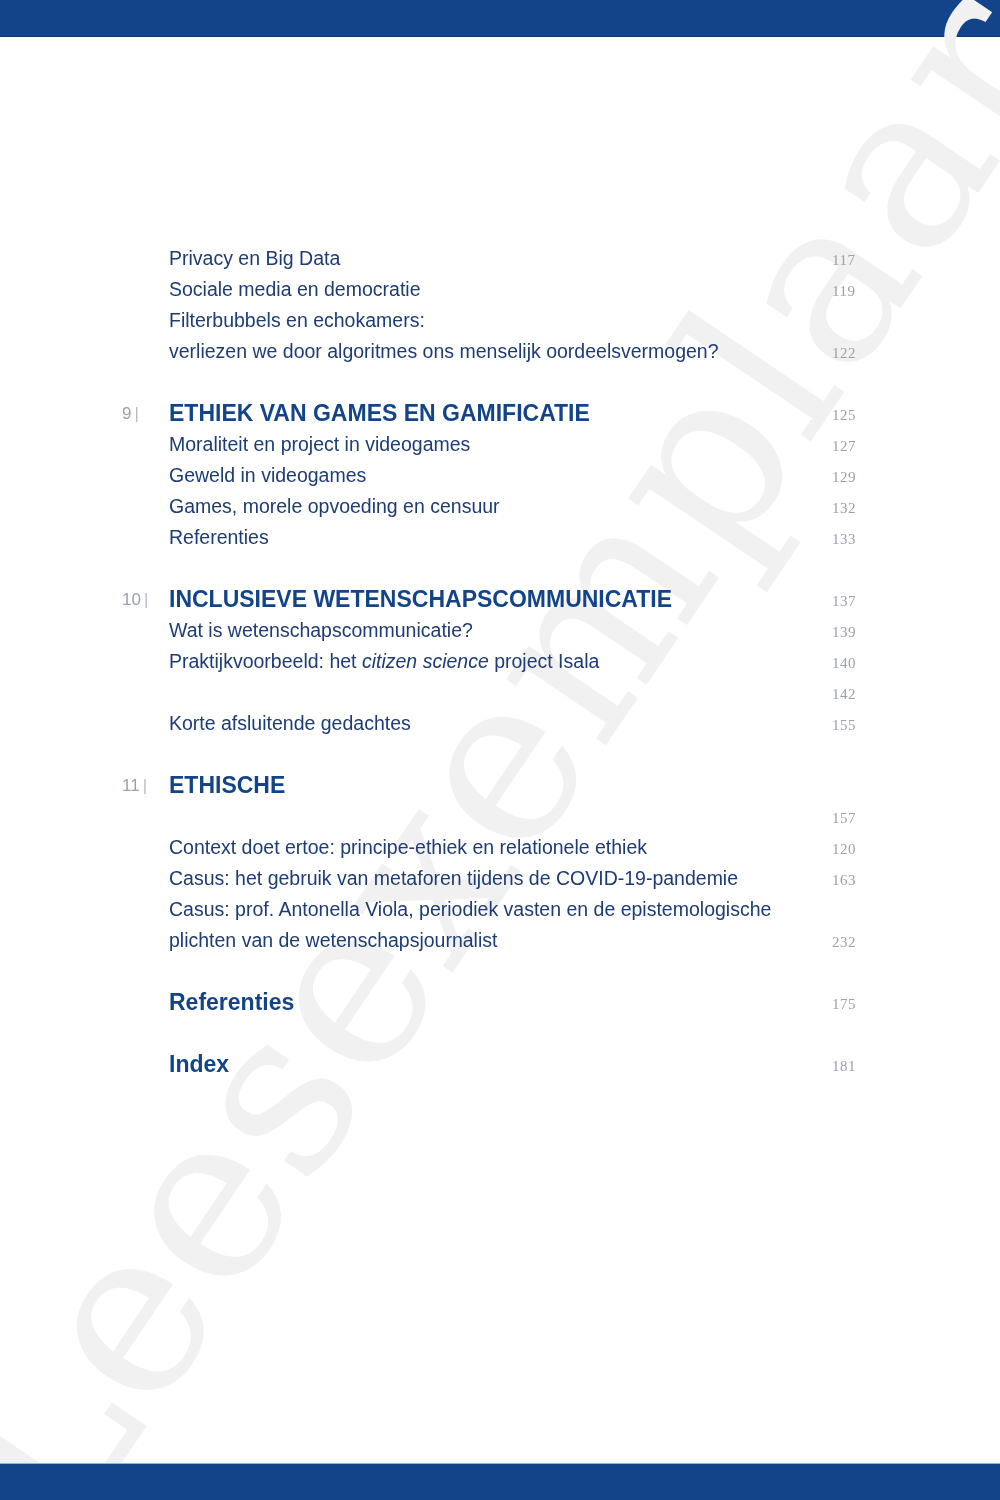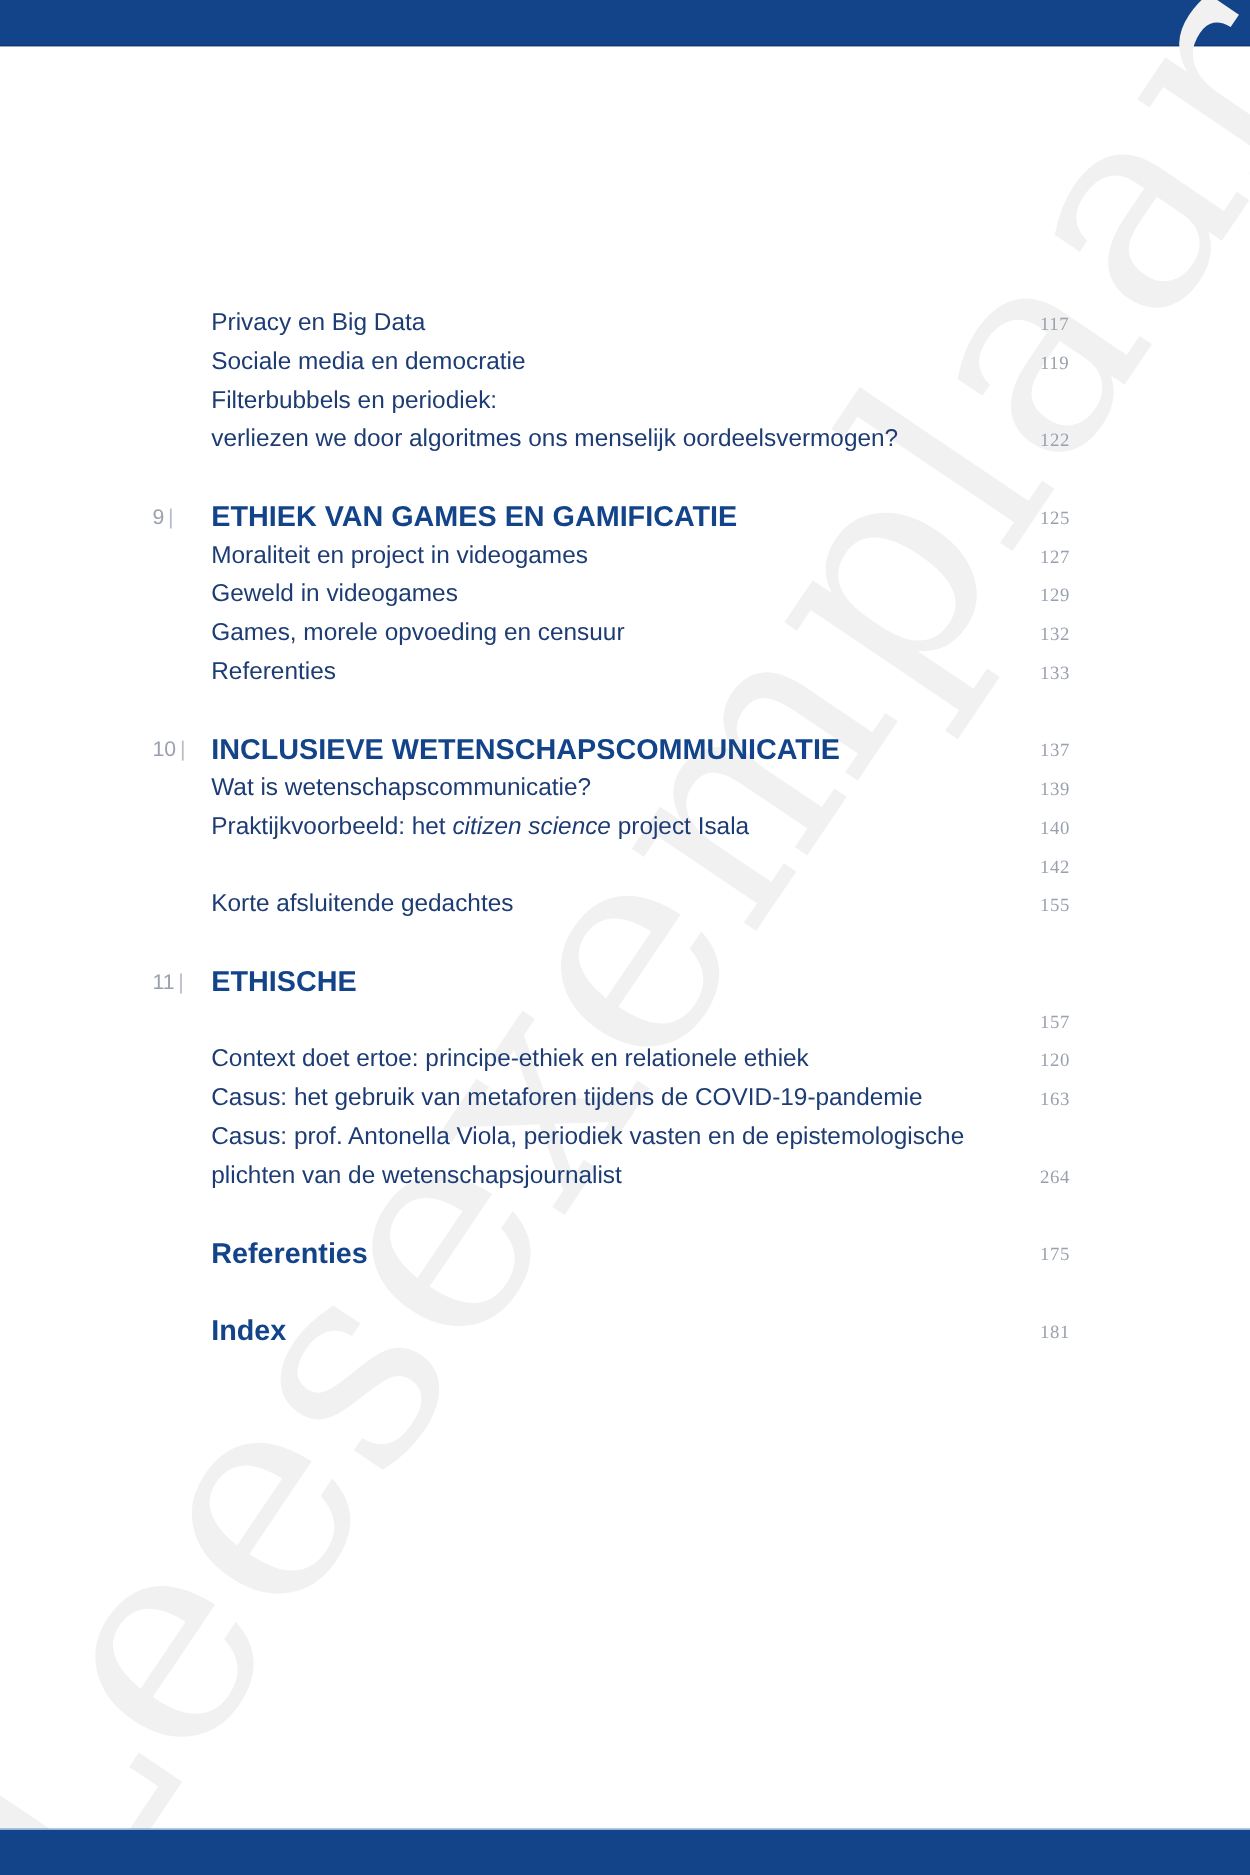--- a/index.html
+++ b/index.html
@@ -27,21 +27,21 @@
 
   <div class="row">
       <span class="title">Privacy en Big Data</span>
       <span class="page">117</span>
     </div>
   <div class="row">
       <span class="title">Sociale media en democratie</span>
       <span class="page">119</span>
     </div>
   <div class="row">
-      <span class="title">Filterbubbels en periodiek:</span>
+      <span class="title">Filterbubbels en echokamers:</span>
     </div>
   <div class="row">
       <span class="title">verliezen we door algoritmes ons menselijk oordeelsvermogen?</span>
       <span class="page">122</span>
     </div>
 
   <div class="gap"></div>
 
   <div class="row chapter">
       <span class="num"><span>9</span><span class="bar">|</span></span>
@@ -103,21 +103,21 @@
     </div>
   <div class="row">
       <span class="title">Casus: het gebruik van metaforen tijdens de COVID-19-pandemie</span>
       <span class="page">163</span>
     </div>
   <div class="row">
       <span class="title">Casus: prof. Antonella Viola, periodiek vasten en de epistemologische</span>
     </div>
   <div class="row">
       <span class="title">plichten van de wetenschapsjournalist</span>
-      <span class="page">264</span>
+      <span class="page">232</span>
     </div>
 
   <div class="gap"></div>
 
   <div class="row bold">
       <span class="title">Referenties</span>
       <span class="page">175</span>
     </div>
   <div class="gap"></div>
   <div class="row bold">

